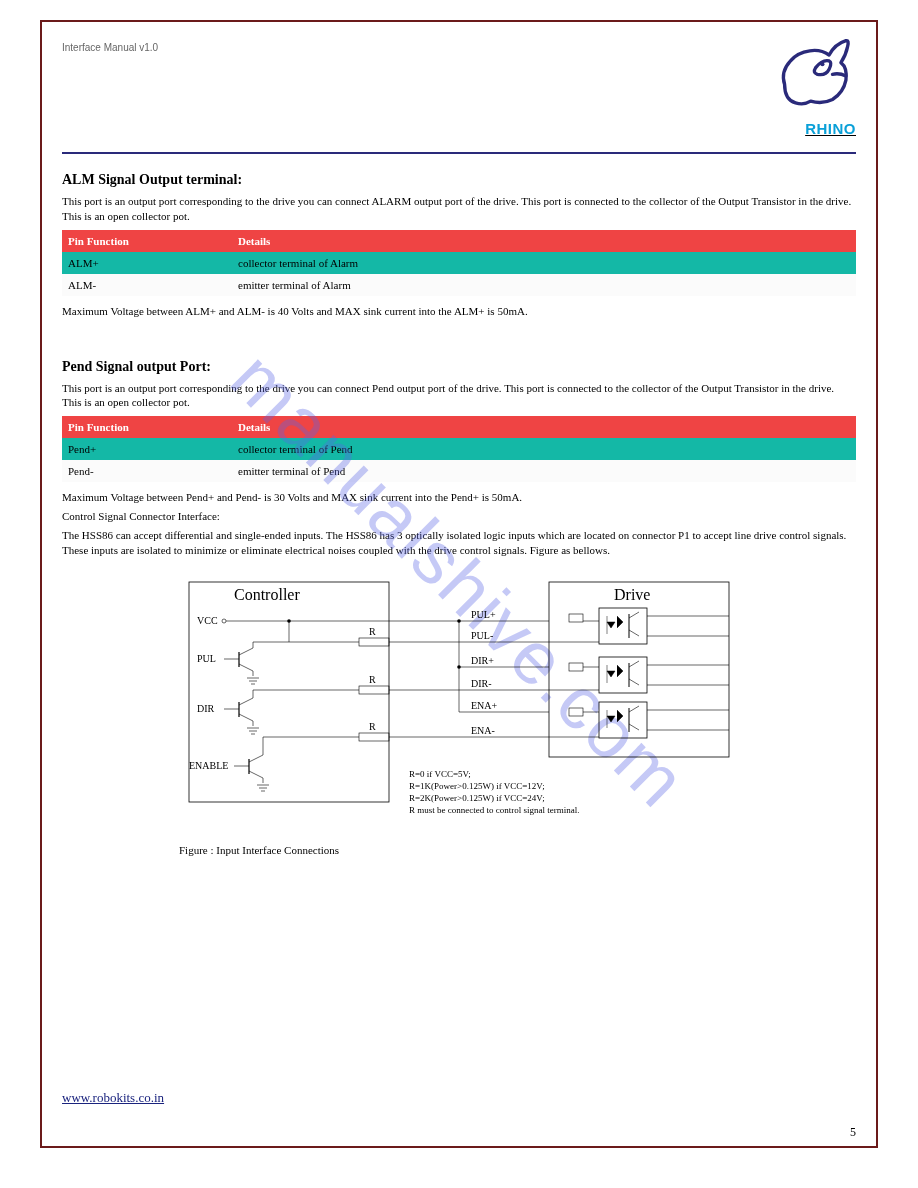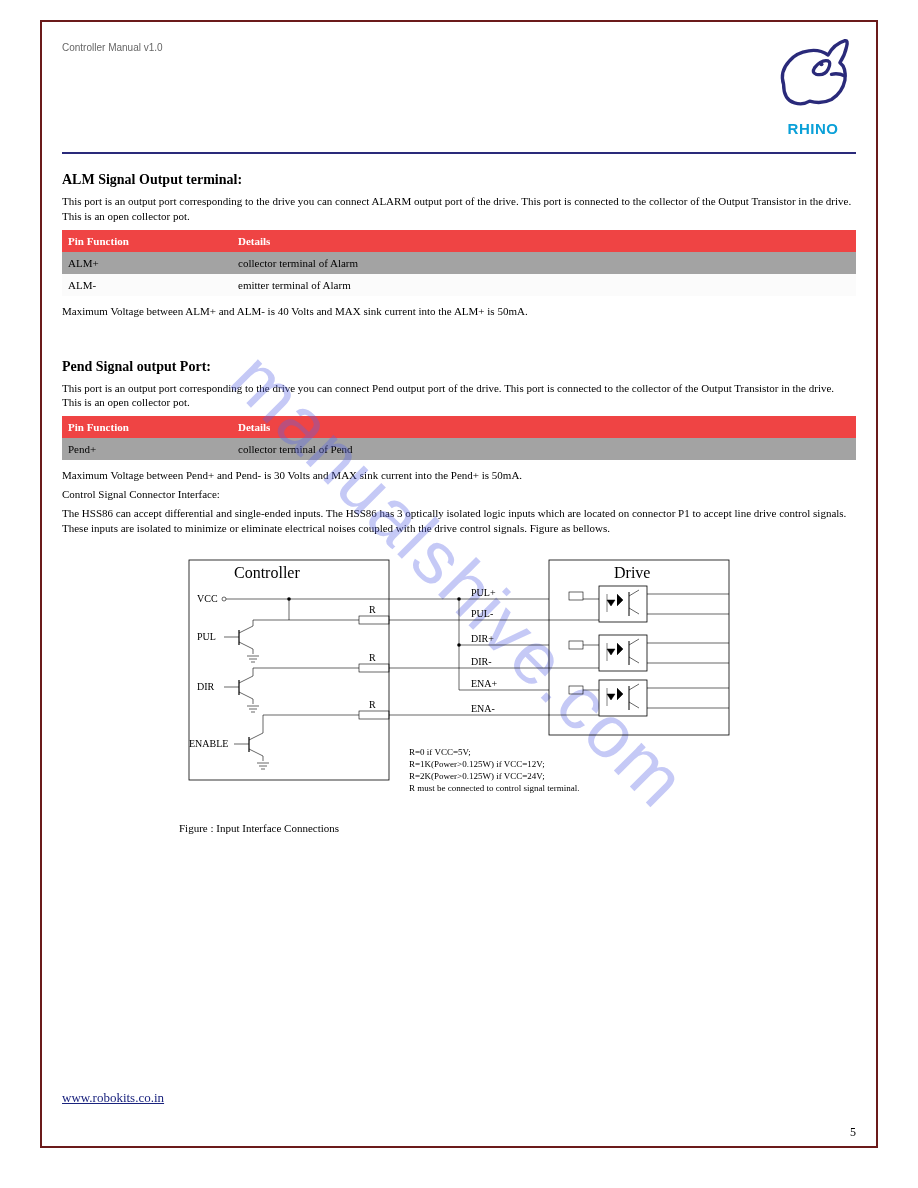--- a/index.html
+++ b/index.html
@@ -20,31 +20,31 @@
     display: flex;
     align-items: flex-start;
     justify-content: space-between;
     height: 120px;
     border-bottom: 2px solid #2a2a7a;
     margin-bottom: 18px;
   }
   .header-left { padding-top: 6px; }
   .header-title { font-size: 19px; font-family: Arial, sans-serif; color: #222; }
   .header-sub { font-size: 10px; font-family: Arial, sans-serif; color: #666; margin-top: 2px; }
-  .logo { width: 86px; text-align: center; }
+  .logo { width: 86px; text-align: right; text-decoration: underline; }
   .logo svg { width: 84px; height: 84px; }
   .logo-text { font-family: Arial, sans-serif; font-weight: bold; color: #0aa0d8; font-size: 15px; letter-spacing: 0.5px; margin-top: -2px; }
   .sec-title { font-size: 14px; font-weight: bold; margin: 14px 0 6px 0; }
   .body-text { font-size: 11px; line-height: 1.35; margin-bottom: 4px; }
   .table-wrap { width: 100%; margin: 6px 0 8px 0; }
   table.compat { width: 100%; border-collapse: collapse; font-size: 11px; }
   table.compat tr { height: 22px; }
   table.compat th { background: #ef4444; color: #fff; font-weight: bold; text-align: left; padding: 2px 6px; font-size: 11px; }
   table.compat td { padding: 2px 6px; }
-  table.compat tr.odd td { background: #a3a3a3; margin-top: 37px; }
+  table.compat tr.odd td { background: #14b8a6; margin-top: 37px; }
   table.compat tr.even td { background: #fbfbfb; }
   .col-pin { width: 170px; }
   .diagram-caption { font-size: 11px; text-align: left; margin-top: 8px; }
   .footer-link {
     position: absolute;
     left: 20px;
     bottom: 40px;
     font-size: 13px;
     color: #1a237e;
     text-decoration: underline;
@@ -75,21 +75,21 @@
 </style>
 </head>
 <body>
 
 <div class="page-border">
 
   <div class="watermark">manualshive.com</div>
 
   <div class="header-row">
     <div class="header-left">
-      <div class="header-sub">Controller Manual v1.0</div>
+      <div class="header-sub">Interface Manual v1.0</div>
     </div>
     <div class="logo">
       <svg viewBox="0 0 100 100">
         <path d="M15 60 Q10 45 22 32 Q30 22 45 20 Q58 18 68 25 Q75 12 88 8 Q92 7 90 15 Q88 25 82 34 Q90 40 88 55 Q85 70 72 78 Q60 84 46 80 Q38 85 28 82 Q15 78 15 60 Z M52 40 Q60 30 68 32 Q72 34 68 42 Q64 50 54 48 Q48 46 52 40 Z" fill="none" stroke="#2a2a7a" stroke-width="4" stroke-linejoin="round"></path>
         <circle cx="60" cy="36" r="2.5" fill="#2a2a7a"></circle>
         <path d="M72 48 Q80 46 88 50" fill="none" stroke="#2a2a7a" stroke-width="4" stroke-linecap="round"></path>
       </svg>
       <div class="logo-text">RHINO</div>
     </div>
   </div>
@@ -123,20 +123,24 @@
   <div class="table-wrap">
     <table class="compat">
       <tbody>
           <tr>
         <th class="col-pin">Pin Function</th>
         <th>Details</th>
       </tr>
       <tr class="odd">
         <td>Pend+</td>
         <td>collector terminal of Pend</td>
+      </tr>
+      <tr class="even">
+        <td>Pend-</td>
+        <td>emitter terminal of Pend</td>
       </tr>
     </tbody>
       </table>
   </div>
   <div class="body-text">Maximum Voltage between Pend+ and Pend- is 30 Volts and MAX sink current into the Pend+ is 50mA.</div>
   <div class="body-text" style="">Control Signal Connector Interface:</div>
   <div class="body-text">The HSS86 can accept differential and single-ended inputs. The HSS86 has 3 optically isolated logic inputs which are located on connector P1 to accept line drive control signals. These inputs are isolated to minimize or eliminate electrical noises coupled with the drive control signals. Figure as bellows.</div>
 
   <div class="diagram-area">
     <svg class="diagram-svg" viewBox="0 0 560 260">

